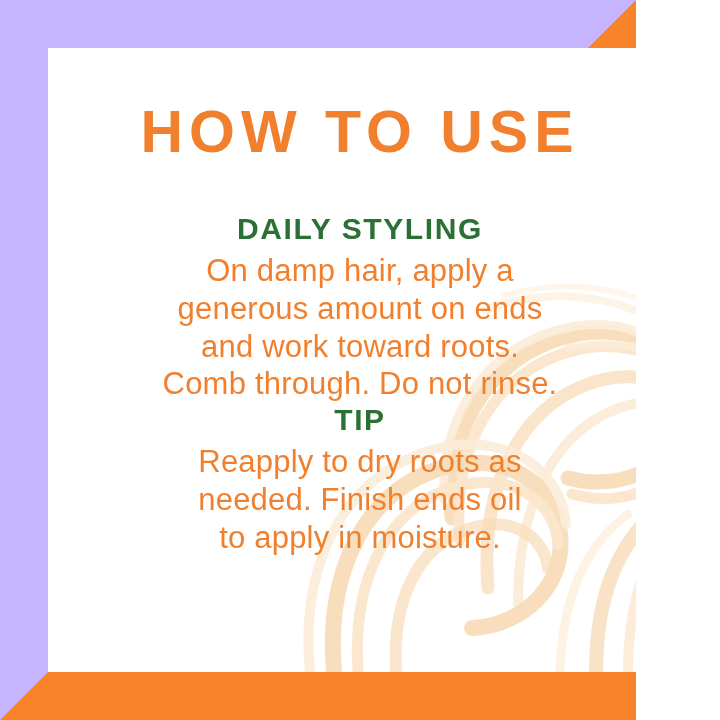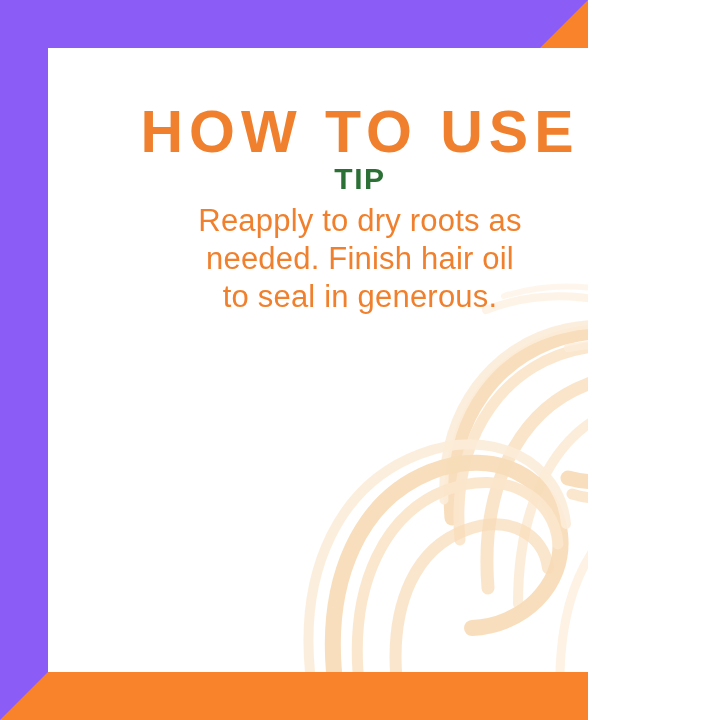--- a/index.html
+++ b/index.html
@@ -12,22 +12,23 @@
     height: 720px;
     overflow: hidden;
     font-family: "Liberation Sans", sans-serif;
   }
 
   
   #frame {
     position: relative;
     width: 588px;
     height: 720px;
-    background: #8b5cf6;          
+    background: #c4b5fd;          
     overflow: hidden;
+    padding-left: 48px;
   }
 
   
   .rail-right {
     position: absolute;
     top: 0;
     right: 0;
     width: 50px;
     height: 720px;
     background: #f9832b;
@@ -138,25 +139,34 @@
 
         <path d="M438 262 C500 238 576 246 624 284" stroke="#fcecd8" stroke-width="8" opacity="0.65"></path>
         <path d="M456 248 C514 230 580 238 624 268" stroke="#fdf0e0" stroke-width="6" opacity="0.6"></path>
       </g>
     </svg>
 
     <div id="content">
 
       <div class="title">HOW TO USE</div>
 
+      <div class="section section-daily">
+        <div class="sec-head">DAILY STYLING</div>
+        <div class="sec-body">
+          <span class="line">On damp hair, apply a</span>
+          <span class="line">generous amount on ends</span>
+          <span class="line">and work toward roots.</span>
+          <span class="line">Comb through. Do not rinse.</span>
+        </div>
+      </div>
 
       <div class="section section-tip">
         <div class="sec-head">TIP</div>
         <div class="sec-body">
           <span class="line">Reapply to dry roots as</span>
-          <span class="line">needed. Finish hair oil</span>
-          <span class="line">to seal in generous.</span>
+          <span class="line">needed. Finish ends oil</span>
+          <span class="line">to apply in moisture.</span>
         </div>
       </div>
 
     </div>
   </div>
 </div>
 
 </body></html>

